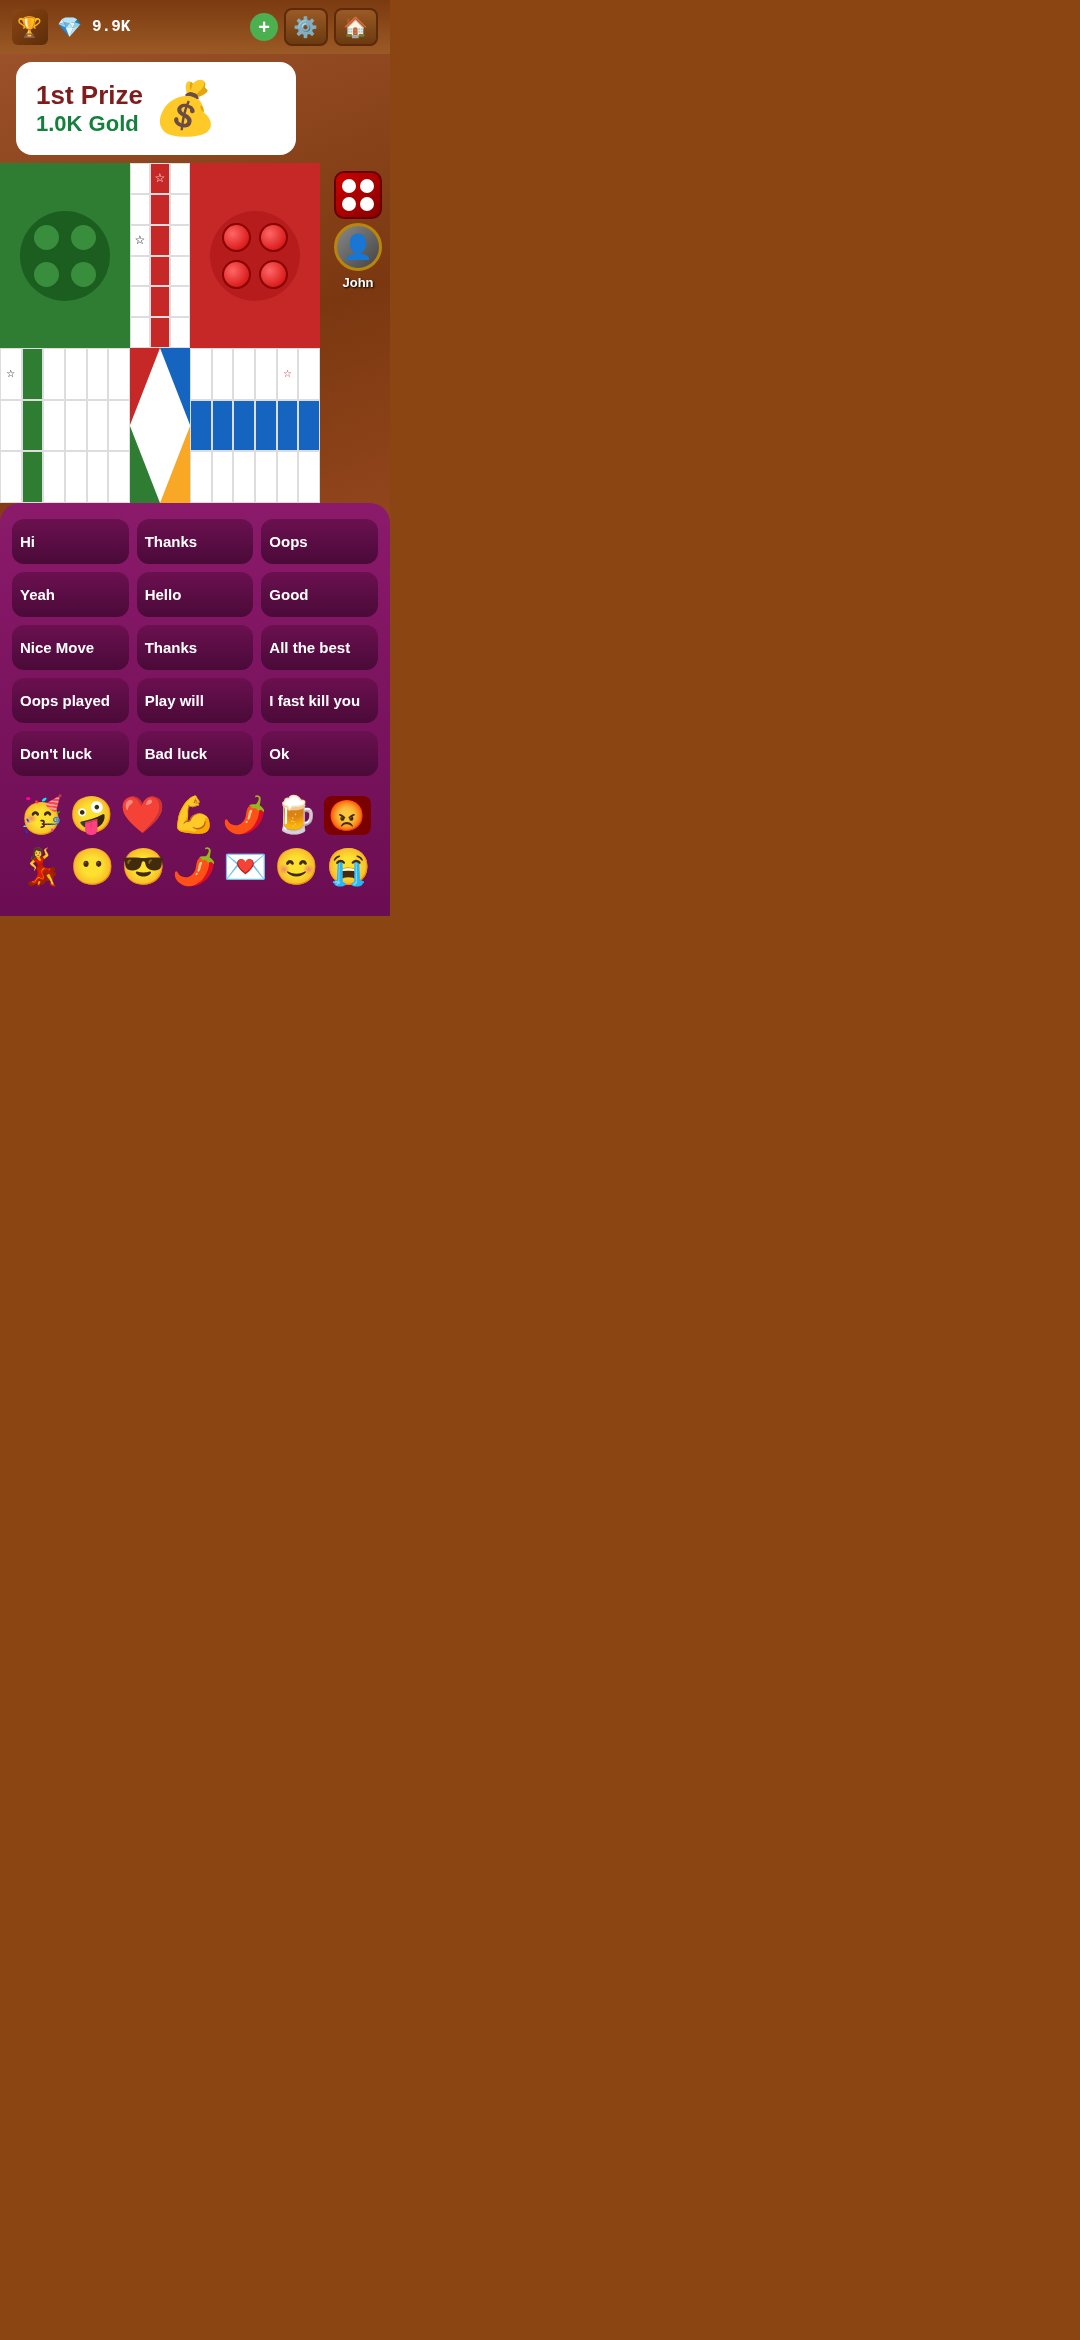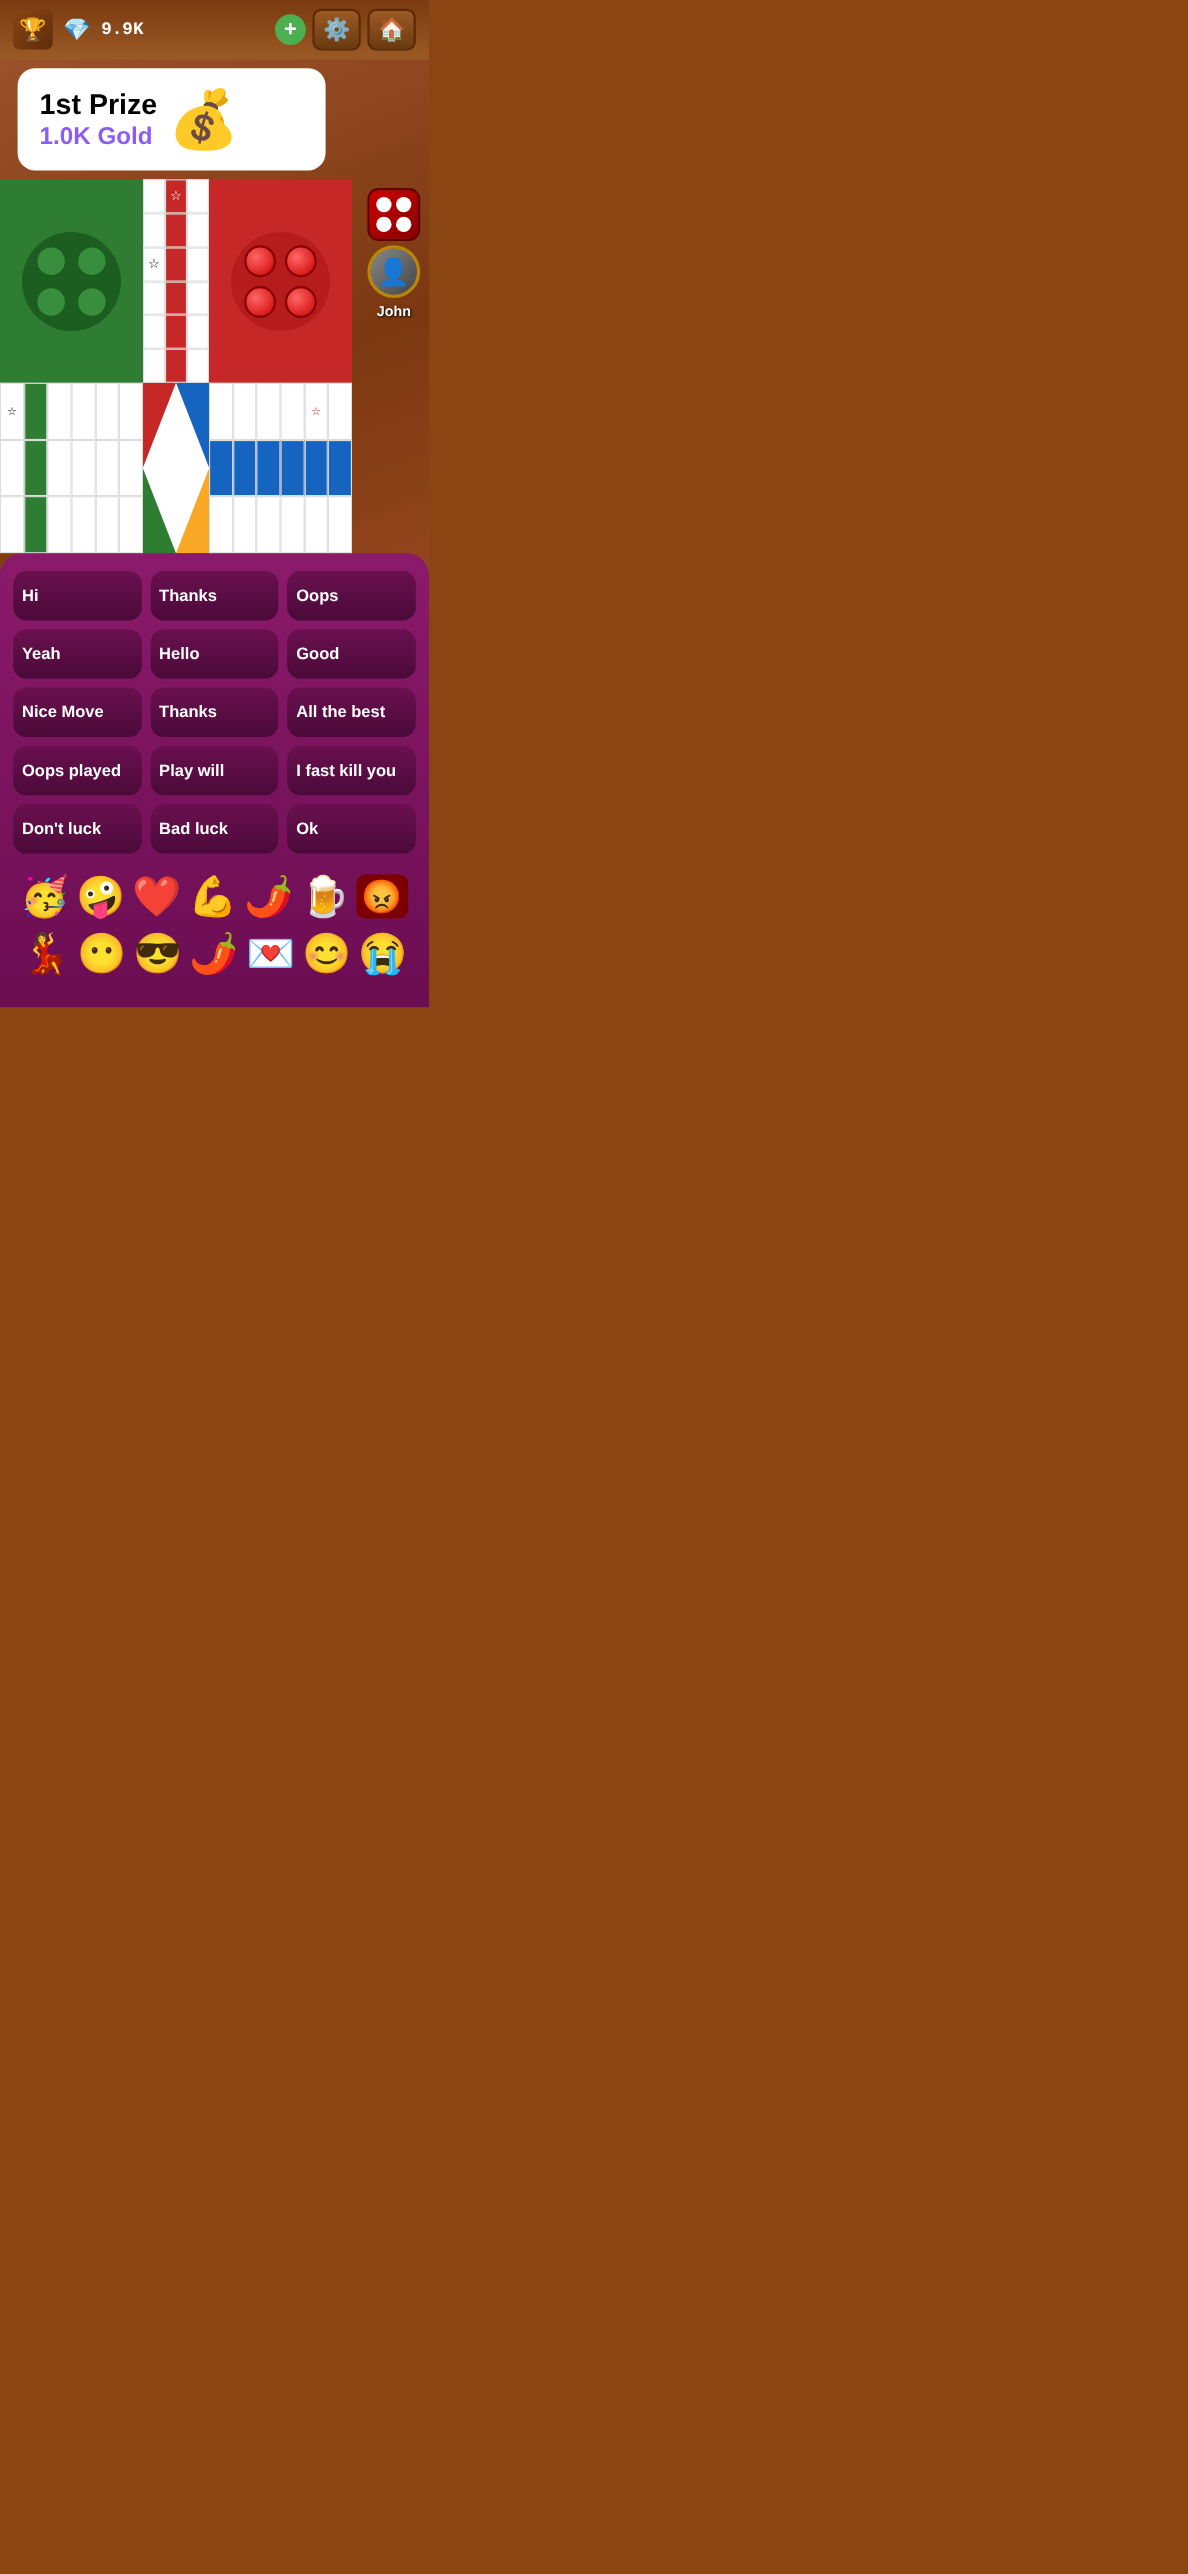--- a/index.html
+++ b/index.html
@@ -71,26 +71,26 @@
       margin: 8px 16px;
       padding: 16px 20px;
       display: flex;
       align-items: center;
       gap: 10px;
       max-width: 280px;
     }
     .prize-text .prize-title {
       font-size: 26px;
       font-weight: 900;
-      color: #000000;
+      color: #7f1d1d;
     }
     .prize-text .prize-amount {
       font-size: 22px;
       font-weight: bold;
-      color: #8b5cf6;
+      color: #15803d;
     }
     .prize-emoji {
       font-size: 52px;
     }
 
     
     .game-area {
       position: relative;
       width: 100%;
       height: 340px;

